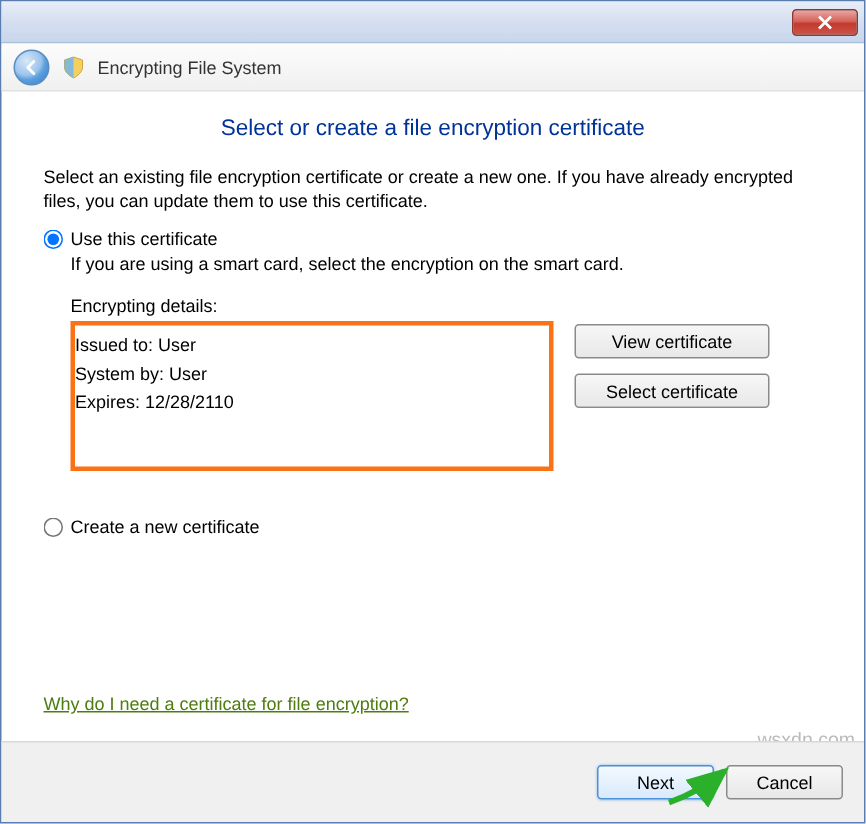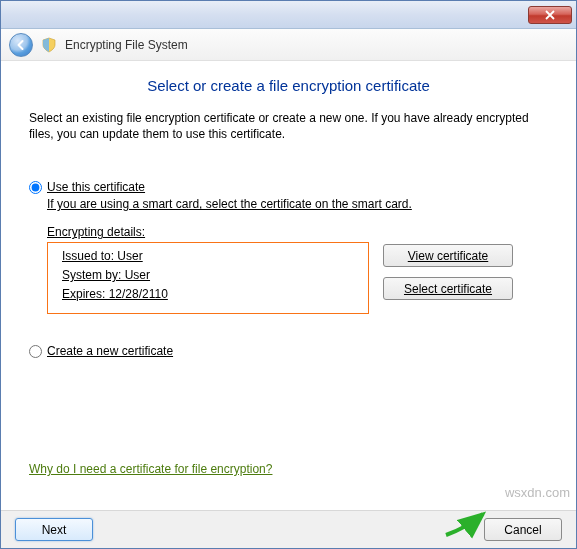--- a/index.html
+++ b/index.html
@@ -83,25 +83,24 @@
       color: #003399;
       font-size: 15px;
       font-weight: normal;
       margin-bottom: 16px;
       text-align: center;
     }
     .page-desc {
       font-size: 12px;
       color: #000;
       line-height: 1.35;
-      margin-bottom: 38px;
+      margin-bottom: 10px;
     }
     .option-block {
       margin-bottom: 10px;
-      text-decoration: underline;
     }
     .radio-row {
       display: flex;
       align-items: center;
       gap: 5px;
       margin-bottom: 3px;
     }
     .radio-row input[type=radio] {
       margin: 0;
     }
@@ -118,23 +117,23 @@
       font-size: 12px;
       margin-bottom: 3px;
     }
     .details-row {
       display: flex;
       gap: 14px;
       align-items: flex-start;
     }
     .details-box {
       width: 322px;
-      height: 72px;
-      border: 1px solid #f97316;
-      padding: 4px 14px;
+      height: 100px;
+      border: 3px solid #f97316;
+      padding: 4px 0;
       background: #fff;
       font-size: 12px;
       line-height: 1.55;
     }
     .side-buttons {
       display: flex;
       flex-direction: column;
       gap: 10px;
       padding-top: 2px;
     }
@@ -159,26 +158,26 @@
       cursor: pointer;
       position: absolute;
       left: 28px;
       bottom: 72px;
     }
     .footer {
       position: absolute;
       bottom: 0;
       left: 0;
       right: 0;
-      height: 38px;
+      height: 54px;
       background: #f0f0f0;
       border-top: 1px solid #d8d8d8;
       display: flex;
       align-items: center;
-      justify-content: space-between;
+      justify-content: flex-end;
       padding: 0 14px;
       gap: 8px;
     }
     .footer .wbtn {
       width: 78px;
     }
     .footer .wbtn.primary {
       background: linear-gradient(to bottom, #f3f9ff, #d8eafc);
       border-color: #4b90d8;
       box-shadow: 0 0 2px rgba(75,144,216,0.6);
@@ -228,21 +227,21 @@
 
   <div class="content">
     <h1 class="page-heading">Select or create a file encryption certificate</h1>
     <p class="page-desc">Select an existing file encryption certificate or create a new one. If you have already encrypted files, you can update them to use this certificate.</p>
 
     <div class="option-block">
       <label class="radio-row">
         <input type="radio" name="certopt" checked="" style="">
         <span>Use this certificate</span>
       </label>
-      <div class="radio-sub">If you are using a smart card, select the certificate on the smart card.</div>
+      <div class="radio-sub">If you are using a smart card, select the encryption on the smart card.</div>
 
       <div class="details-area">
         <div class="details-label">Encrypting details:</div>
         <div class="details-row">
           <div class="details-box">
             <div>Issued to: User</div>
             <div>System by: User</div>
             <div>Expires: 12/28/2110</div>
           </div>
           <div class="side-buttons">

